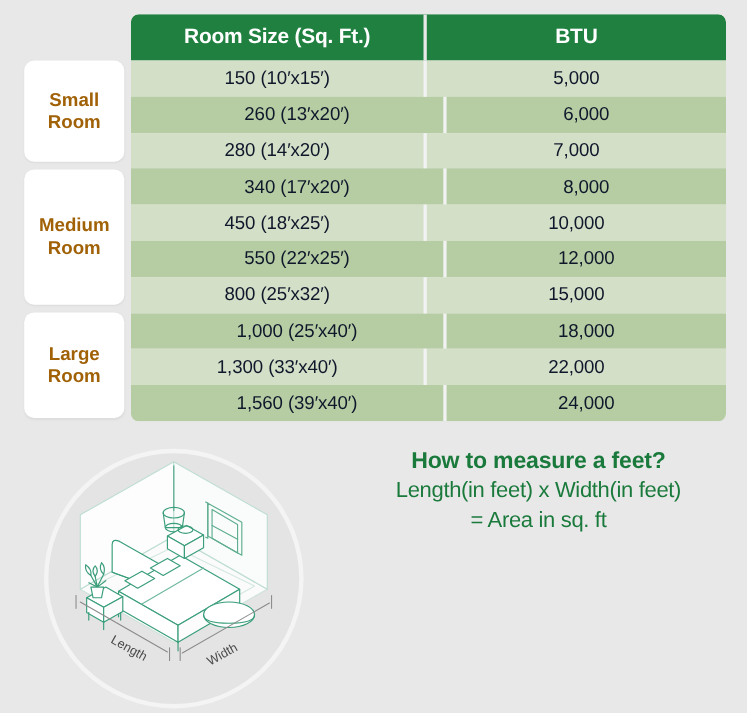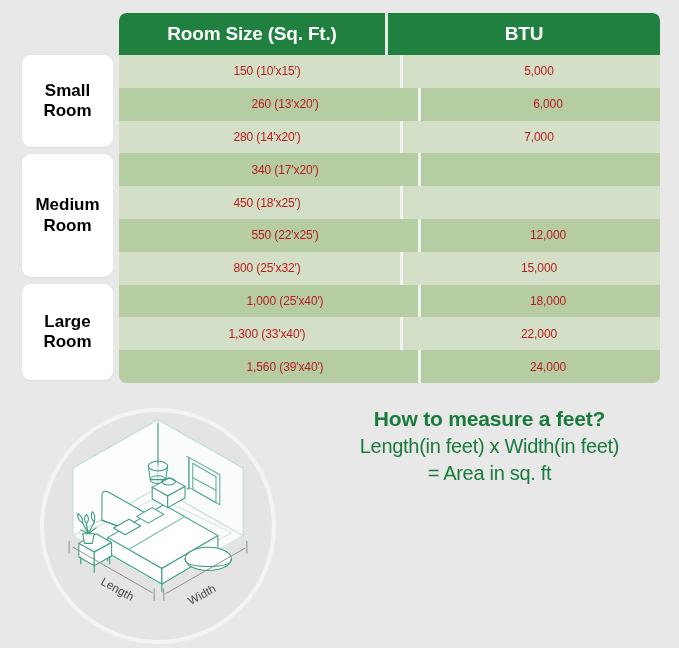--- a/index.html
+++ b/index.html
@@ -35,41 +35,40 @@
   }
   .th.col-size { width: 266px; }
   .th.col-btu  { flex: 1; }
   .th-sep { width: 3px; background: #e8e8e8; }
 
   .trow { display: flex; height: 32.8px; }
   .trow.light { background: #d4dfc8; }
   .trow.dark  { background: #b6cda4; padding-left: 18px; }
   .td {
     display: flex; align-items: center; justify-content: center;
-    color: #b91c1c;
-    font-size: 12px;
+    color: #0f172a;
+    font-size: 17px;
     letter-spacing: -0.1px;
-    margin-left: 15px;
   }
   .td.col-size { width: 266px; }
   .td.col-btu  { flex: 1; }
   .td-sep { width: 3px; background: #f2f2f2; }
 
   
   .cat-card {
     position: absolute;
     left: 22px;
     width: 91px;
     background: #ffffff;
     border-radius: 9px;
     display: flex;
     align-items: center;
     justify-content: center;
     text-align: center;
-    color: #000000;
+    color: #a16207;
     font-size: 17px;
     font-weight: bold;
     line-height: 1.18;
     box-shadow: 0 1px 2px rgba(0,0,0,0.05);
   }
   #cat-small  { top: 55px;  height: 92px; }
   #cat-medium { top: 154px; height: 123px; }
   #cat-large  { top: 284px; height: 96px; }
 
   
@@ -140,24 +139,26 @@
           <div class="td col-btu">6,000</div>
         </div>
         <div class="trow light">
           <div class="td col-size">280 (14′x20′)</div>
           <div class="td-sep"></div>
           <div class="td col-btu">7,000</div>
         </div>
         <div class="trow dark">
           <div class="td col-size">340 (17′x20′)</div>
           <div class="td-sep"></div>
+          <div class="td col-btu">8,000</div>
         </div>
         <div class="trow light">
           <div class="td col-size">450 (18′x25′)</div>
           <div class="td-sep"></div>
+          <div class="td col-btu">10,000</div>
         </div>
         <div class="trow dark">
           <div class="td col-size">550 (22′x25′)</div>
           <div class="td-sep"></div>
           <div class="td col-btu">12,000</div>
         </div>
         <div class="trow light">
           <div class="td col-size">800 (25′x32′)</div>
           <div class="td-sep"></div>
           <div class="td col-btu">15,000</div>

